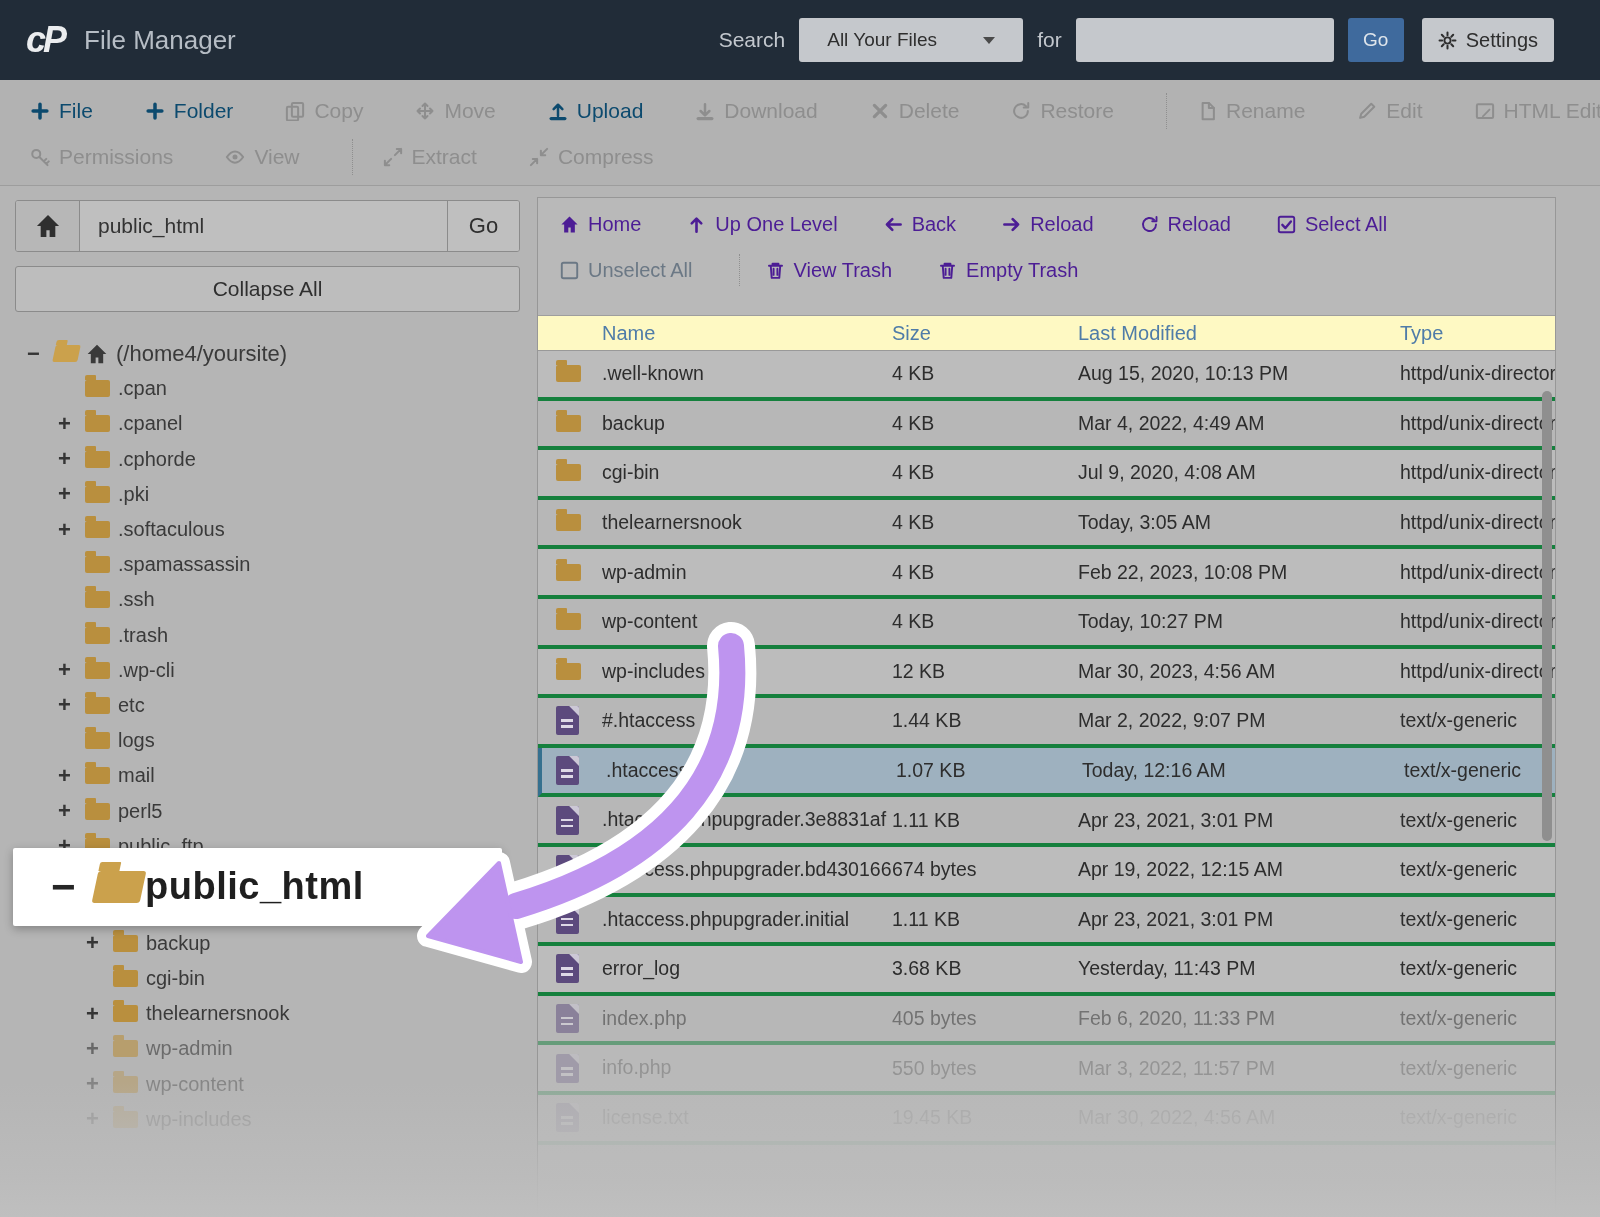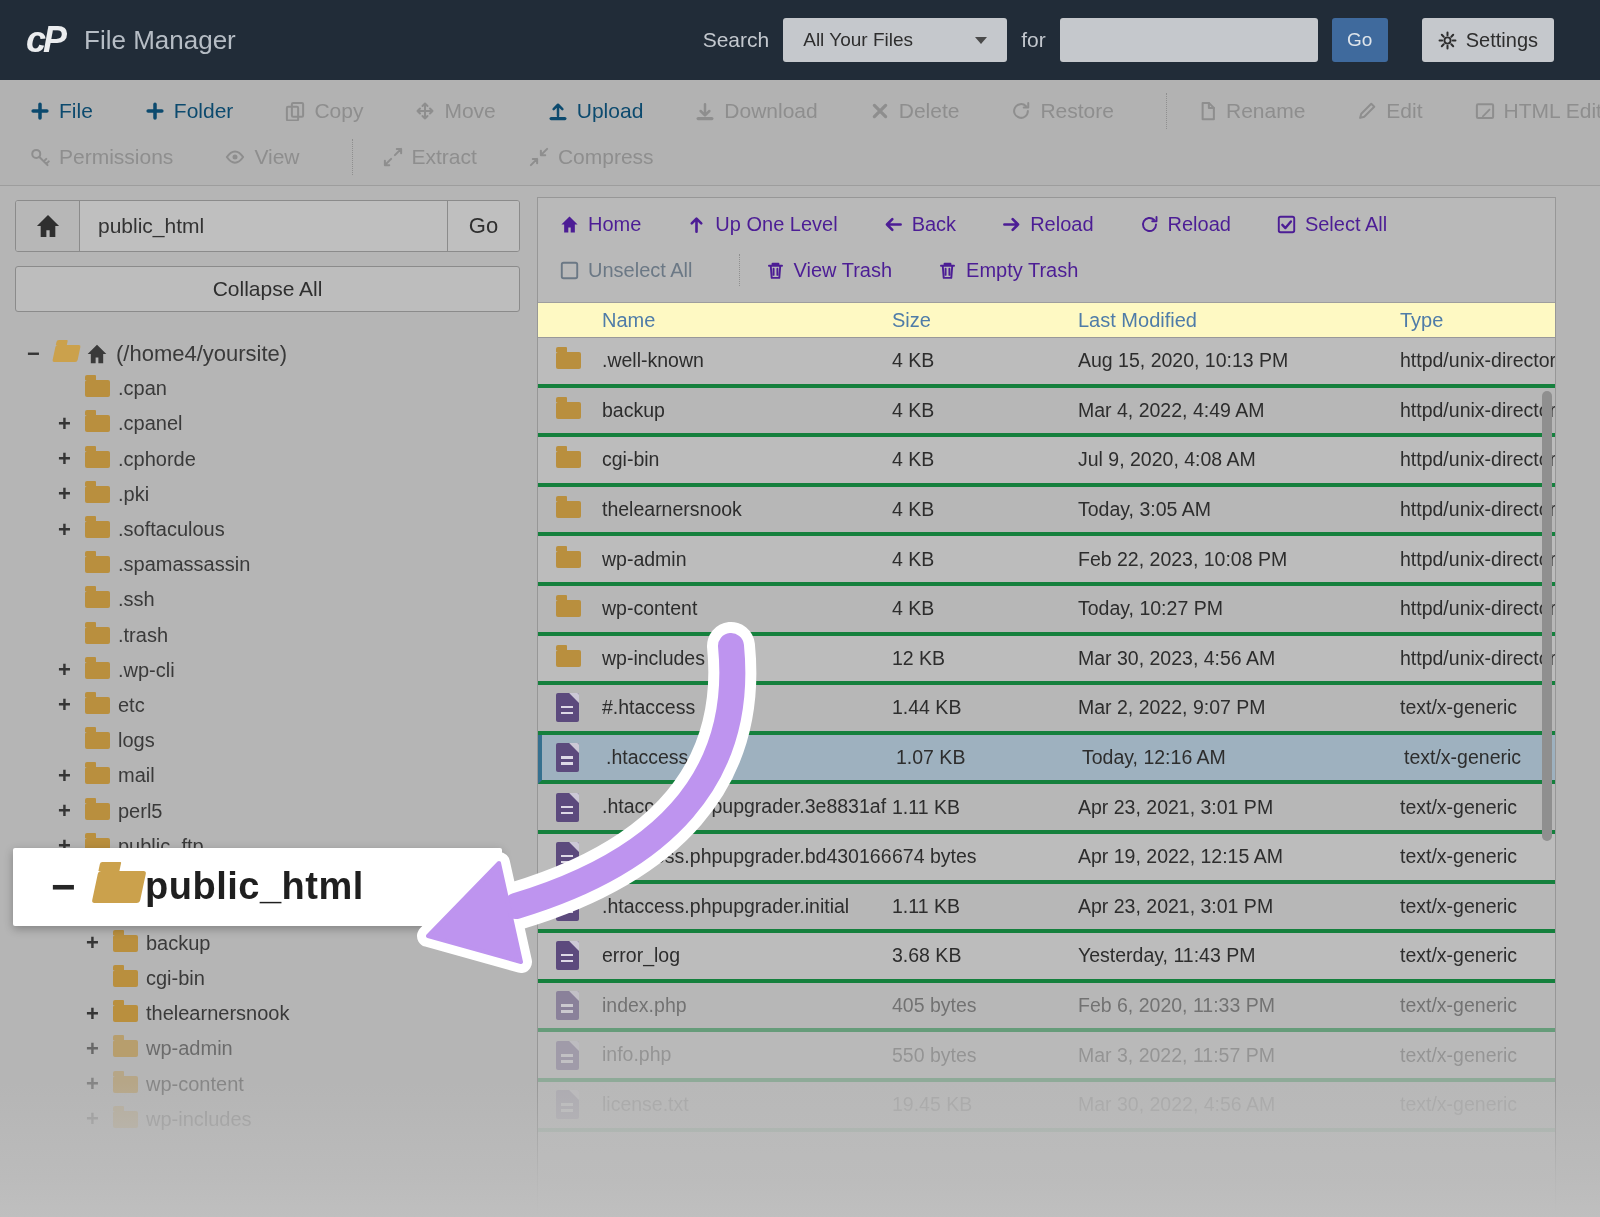--- a/index.html
+++ b/index.html
@@ -7,25 +7,25 @@
   #screen { position:relative; width:1600px; height:1217px; background:#b5b5b5; overflow:hidden; }
 
   
   .hdr { position:absolute; left:0; top:0; width:1600px; height:80px; background:#212c38;
          display:flex; align-items:center; padding:0 46px 0 26px; }
   .logo { font-size:36px; font-weight:bold; font-style:italic; color:#ebedef; letter-spacing:-3px; margin-right:20px; }
   .hdr-title { font-size:26px; color:#b6bdc5; font-weight:normal; }
   .hdr-right { margin-left:auto; display:flex; align-items:center; gap:14px; }
   .hdr-label { color:#c3c8ce; font-size:21px; }
   .fake-select { width:224px; height:44px; background:#c5c8cc; border-radius:3px; display:flex;
-                 align-items:center; justify-content:space-between; padding:0 20px; color:#2e2e2e; font-size:19px; cursor:pointer; }
+                 align-items:center; justify-content:space-between; padding:0 28px; color:#2e2e2e; font-size:19px; cursor:pointer; }
   .chev { width:0; height:0; border-left:6px solid transparent; border-right:6px solid transparent; border-top:7px solid #4a4a4a; }
   .search-box { width:258px; height:44px; background:#c5c8cc; border:none; border-radius:3px; font-size:19px; padding:0 10px; color:#2e2e2e; }
   .btn-go { width:56px; height:44px; background:#3f6a9d; color:#dfe5eb; border:none; border-radius:3px; font-size:19px; cursor:pointer; }
-  .btn-settings { height:44px; margin-left:20px; background:#c5c8cc; color:#2e2e2e; border:none; border-radius:3px;
+  .btn-settings { height:44px; margin-left:4px; background:#c5c8cc; color:#2e2e2e; border:none; border-radius:3px;
                   font-size:20px; padding:0 16px; display:flex; align-items:center; gap:9px; cursor:pointer; }
 
   
   .toolbar { position:absolute; left:0; top:80px; width:1600px; height:106px; background:#b2b2b2; border-bottom:1px solid #9d9d9d; padding:8px 0 0 30px; }
   .tb-row { display:flex; align-items:center; height:46px; }
   .tb-item { display:inline-flex; align-items:center; gap:9px; font-size:21px; margin-right:52px; cursor:pointer; white-space:nowrap; }
   .tb-item.on  { color:#0c4a6e; }
   .tb-item.off { color:#8e8e8e; }
   .tb-div { border-left:1px dotted #8f8f8f; height:36px; margin-right:30px; }
   .icn svg { display:block; }
@@ -54,21 +54,21 @@
             border-radius:2px; box-shadow:0 3px 10px rgba(0,0,0,.28); display:flex; align-items:center; padding-left:38px; }
   .hl-box .tmark { font-size:42px; width:44px; color:#262626; }
   .hl-box .fi { width:48px; height:32px; border-radius:3px; }
   .hl-box .fi::before { width:21px; height:9px; top:-9px; }
   .hl-box .tlabel { font-size:38px; font-weight:bold; color:#1f1f1f; margin-left:2px; letter-spacing:.5px; }
 
   
   .panel { position:absolute; left:537px; top:197px; width:1019px; height:1020px; background:#b9b9b9; border:1px solid #979797; overflow:hidden; }
   .fm-nav { display:flex; align-items:center; font-size:20px; padding-left:22px; }
   .fm-nav.r1 { margin-top:15px; }
-  .fm-nav.r2 { margin-top:18px; margin-bottom:16px; }
+  .fm-nav.r2 { margin-top:18px; margin-bottom:29px; }
   .nav-link { display:inline-flex; align-items:center; gap:9px; margin-right:46px; cursor:pointer; white-space:nowrap; }
   .nav-link.blue { color:#4c1d95; }
   .nav-link.gray { color:#6b7885; }
   .nav-div { border-left:1px dotted #8f8f8f; height:32px; margin-right:26px; }
 
   .thead { display:flex; align-items:center; height:36px; background:#fef9c3; border-top:1px solid #9e9e9e; border-bottom:1px solid #999;
            color:#4f7ca8; font-size:20px; }
   .c-icon { width:64px; padding-left:18px; flex:none; display:flex; align-items:center; }
   .c-name { width:290px; flex:none; word-break:break-all; line-height:1.3; }
   .c-size { width:186px; flex:none; }

